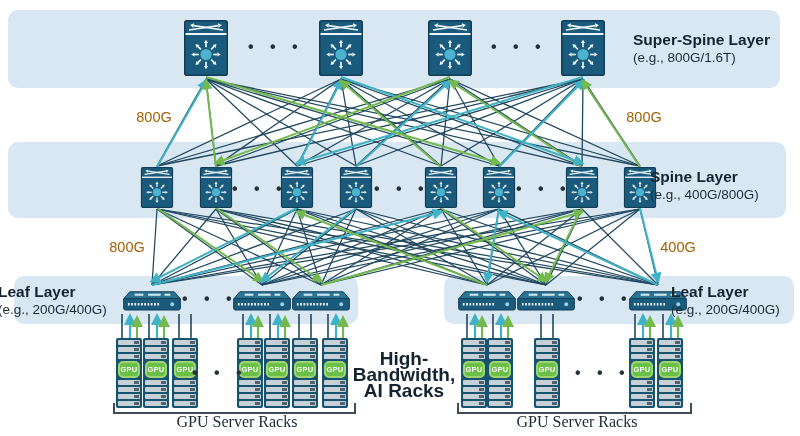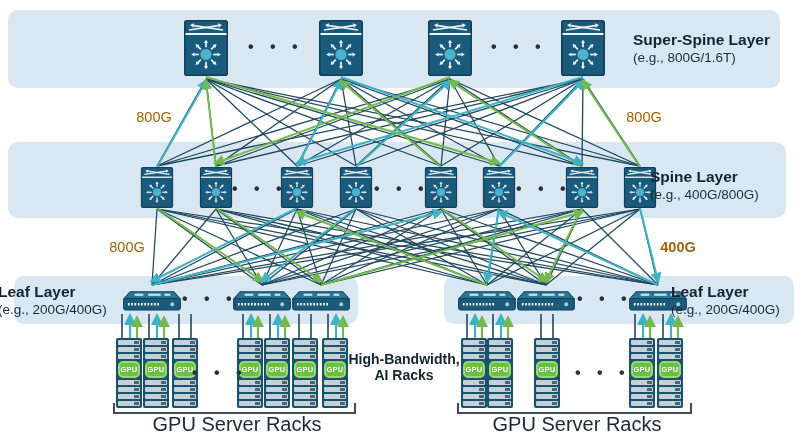--- a/index.html
+++ b/index.html
@@ -11,30 +11,30 @@
   .dots{position:absolute;z-index:2;font-weight:bold;color:#25323a;font-size:16px;letter-spacing:6px;white-space:nowrap;}
   .layer-label{position:absolute;z-index:3;text-align:left;}
   .layer-label .l1{font-weight:bold;font-size:15.5px;color:#14242e;}
   .layer-label .l2{font-size:13.5px;color:#1b2b35;margin-top:1px;}
   #lbl-ss{left:633px;top:31px;width:160px;}
   #lbl-spine{left:650px;top:168px;width:160px;}
   #lbl-leaf-left{left:-2px;top:283px;width:132px;}
   #lbl-leaf-right{left:671px;top:283px;width:132px;}
   .link-label{position:absolute;z-index:3;font-size:14.5px;color:#a16207;text-align:center;width:60px;}
   #center-caption{position:absolute;left:334px;top:351px;width:140px;z-index:3;text-align:center;
-                  font-weight:bold;font-size:14px;line-height:16px;color:#14242e;}
+                  font-weight:bold;font-size:19px;line-height:16px;color:#14242e;}
   .rack{position:absolute;z-index:2;background:#16536f;border-radius:2px;padding:2px;
         display:flex;flex-direction:column;gap:2px;box-sizing:border-box;}
   .slat{height:5px;background:#c6d0d6;border-radius:1px;position:relative;flex:none;}
   .slat .notch{position:absolute;right:1.5px;top:1px;width:5px;height:3px;background:#53636d;}
   .gpu{flex:1;margin:0;background:#6abf47;border:2px solid #9fd470;border-radius:5px;color:#fff;
        font-weight:bold;font-size:7.5px;display:flex;align-items:center;justify-content:center;letter-spacing:.3px;}
   .bracket{position:absolute;z-index:2;height:9px;border-left:2px solid #3f4d57;
            border-right:2px solid #3f4d57;border-bottom:2.5px solid #3f4d57;}
-  .rack-label{position:absolute;z-index:3;font-size:20px;color:#1b2a33;text-align:center;width:170px;top:413px;}
+  .rack-label{position:absolute;z-index:3;font-size:16px;color:#1b2a33;text-align:center;width:170px;top:413px;font-family:Liberation Serif, serif;}
 </style>
 </head>
 <body>
 
 <div id="stage">
 
   <div class="layer-label" id="lbl-ss">
     <div class="l1">Super-Spine Layer</div>
     <div class="l2">(e.g., 800G/1.6T)</div>
   </div>
@@ -870,16 +870,16 @@
     <div class="dots" style="left: 232px; top: 180px; width: 50px; text-align: center;">• • •</div>
     <div class="dots" style="left: 374px; top: 180px; width: 50px; text-align: center;">• • •</div>
     <div class="dots" style="left: 516px; top: 180px; width: 50px; text-align: center;">• • •</div>
     <div class="dots" style="left: 182px; top: 290px; width: 50px; text-align: center;">• • •</div>
     <div class="dots" style="left: 577px; top: 290px; width: 50px; text-align: center;">• • •</div>
     <div class="dots" style="left: 192px; top: 364px; width: 50px; text-align: center;">• • •</div>
     <div class="dots" style="left: 575px; top: 364px; width: 50px; text-align: center;">• • •</div>
     <div class="link-label" style="left: 124px; top: 109px;">800G</div>
     <div class="link-label" style="left: 614px; top: 109px;">800G</div>
     <div class="link-label" style="left: 97px; top: 239px;">800G</div>
-    <div class="link-label" style="left: 648px; top: 239px; font-weight: bold;">400G</div>
+    <div class="link-label" style="left: 648px; top: 239px;">400G</div>
     <div class="bracket" style="left: 113px; top: 403px; width: 239px;"></div>
     <div class="bracket" style="left: 457px; top: 403px; width: 231px;"></div>
   </div>
 
 </body></html>

